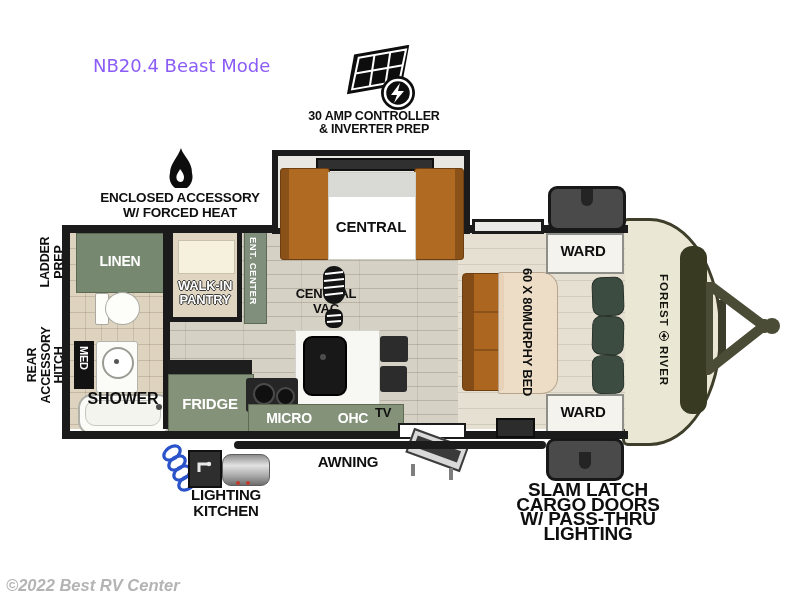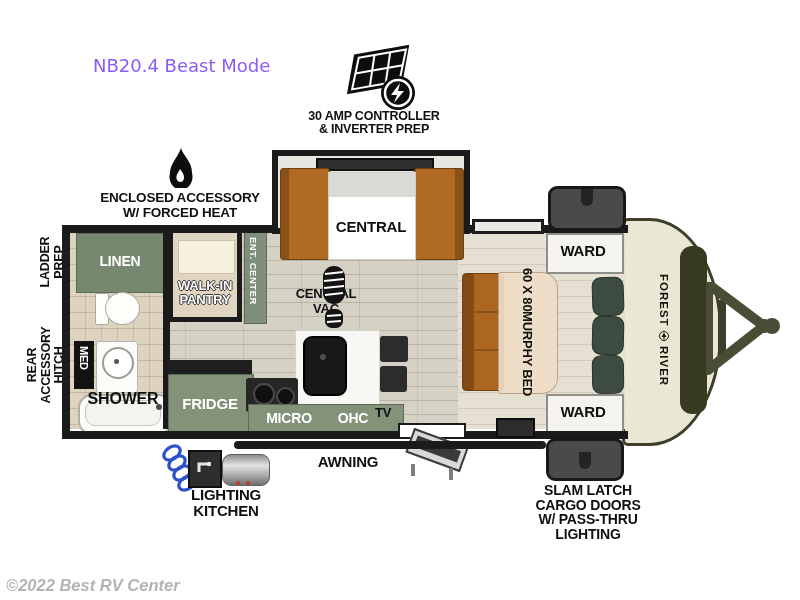--- a/index.html
+++ b/index.html
@@ -190,21 +190,21 @@
   <div class="abs bench" style="left:414px;top:168px;width:48px;height:90px;transform:scaleX(-1);"></div>
   <div class="abs" style="left:328px;top:172px;width:86px;height:86px;background:#ffffff;border:1px solid #cfcfc8;">
     <div style="height:24px;background:#d9d9d6;"></div>
   </div>
   <div class="abs lbl" style="left:330px;top:219px;width:82px;font-size:15px;">CENTRAL</div>
 
   <div class="abs cargo" style="left:548px;top:186px;width:78px;height:45px;box-sizing:border-box;"></div>
   <div class="abs" style="left:581px;top:189px;width:12px;height:17px;background:#242424;border-radius:0 0 6px 6px;"></div>
   <div class="abs cargo" style="left:546px;top:438px;width:78px;height:43px;box-sizing:border-box;"></div>
   <div class="abs" style="left:579px;top:452px;width:12px;height:17px;background:#242424;border-radius:0 0 6px 6px;"></div>
-  <div class="abs lbl" style="left:508px;top:483px;width:160px;font-size:14px;line-height:14.5px;">
+  <div class="abs lbl" style="left:508px;top:483px;width:160px;font-size:19px;line-height:14.5px;">
     <div>SLAM LATCH</div>
     <div>CARGO DOORS</div>
     <div>W/ PASS-THRU</div>
     <div>LIGHTING</div>
   </div>
 
   <div class="abs" style="left:234px;top:441px;width:312px;height:8px;background:#1b1b1b;border-radius:4px;"></div>
   <div class="abs lbl" style="left:305px;top:454px;width:86px;font-size:15px;">AWNING</div>
 
   <svg class="abs" style="left:158px;top:443px;" width="42" height="50" viewBox="0 0 42 50">

